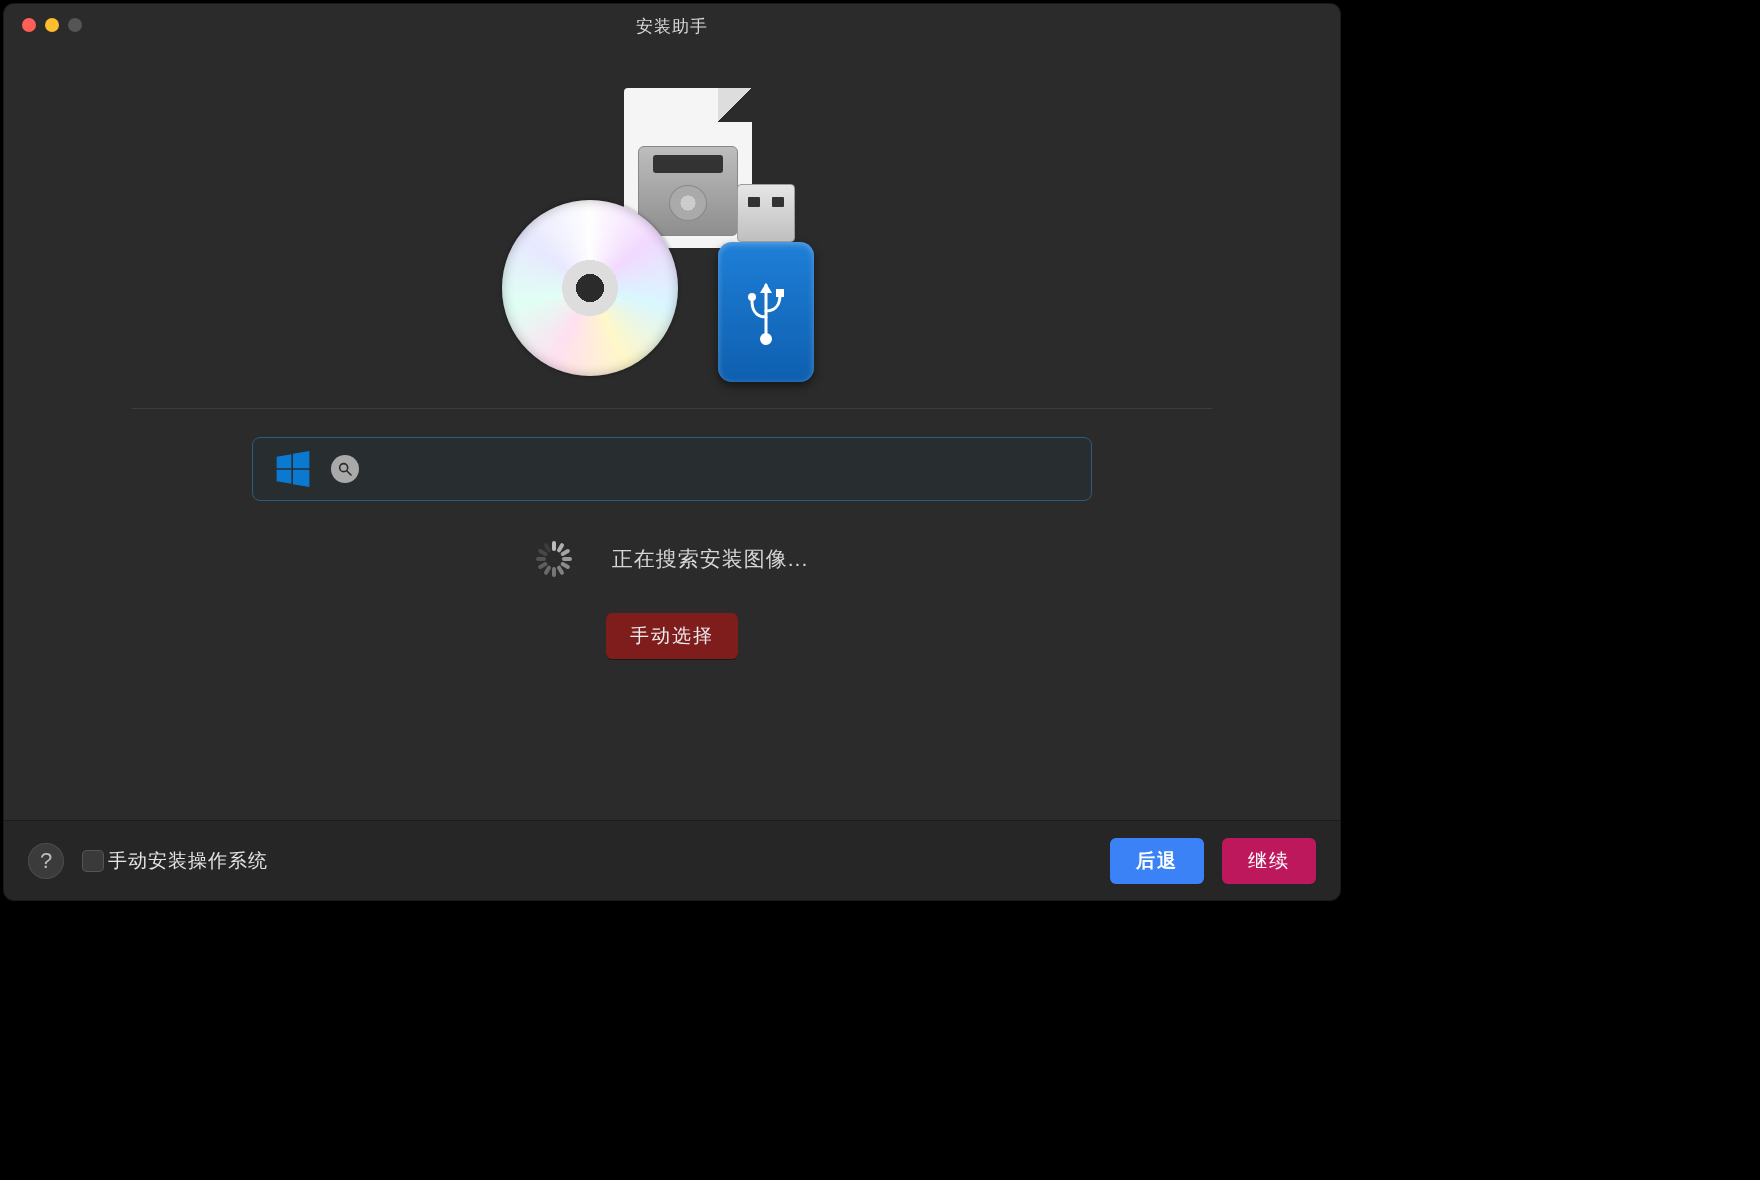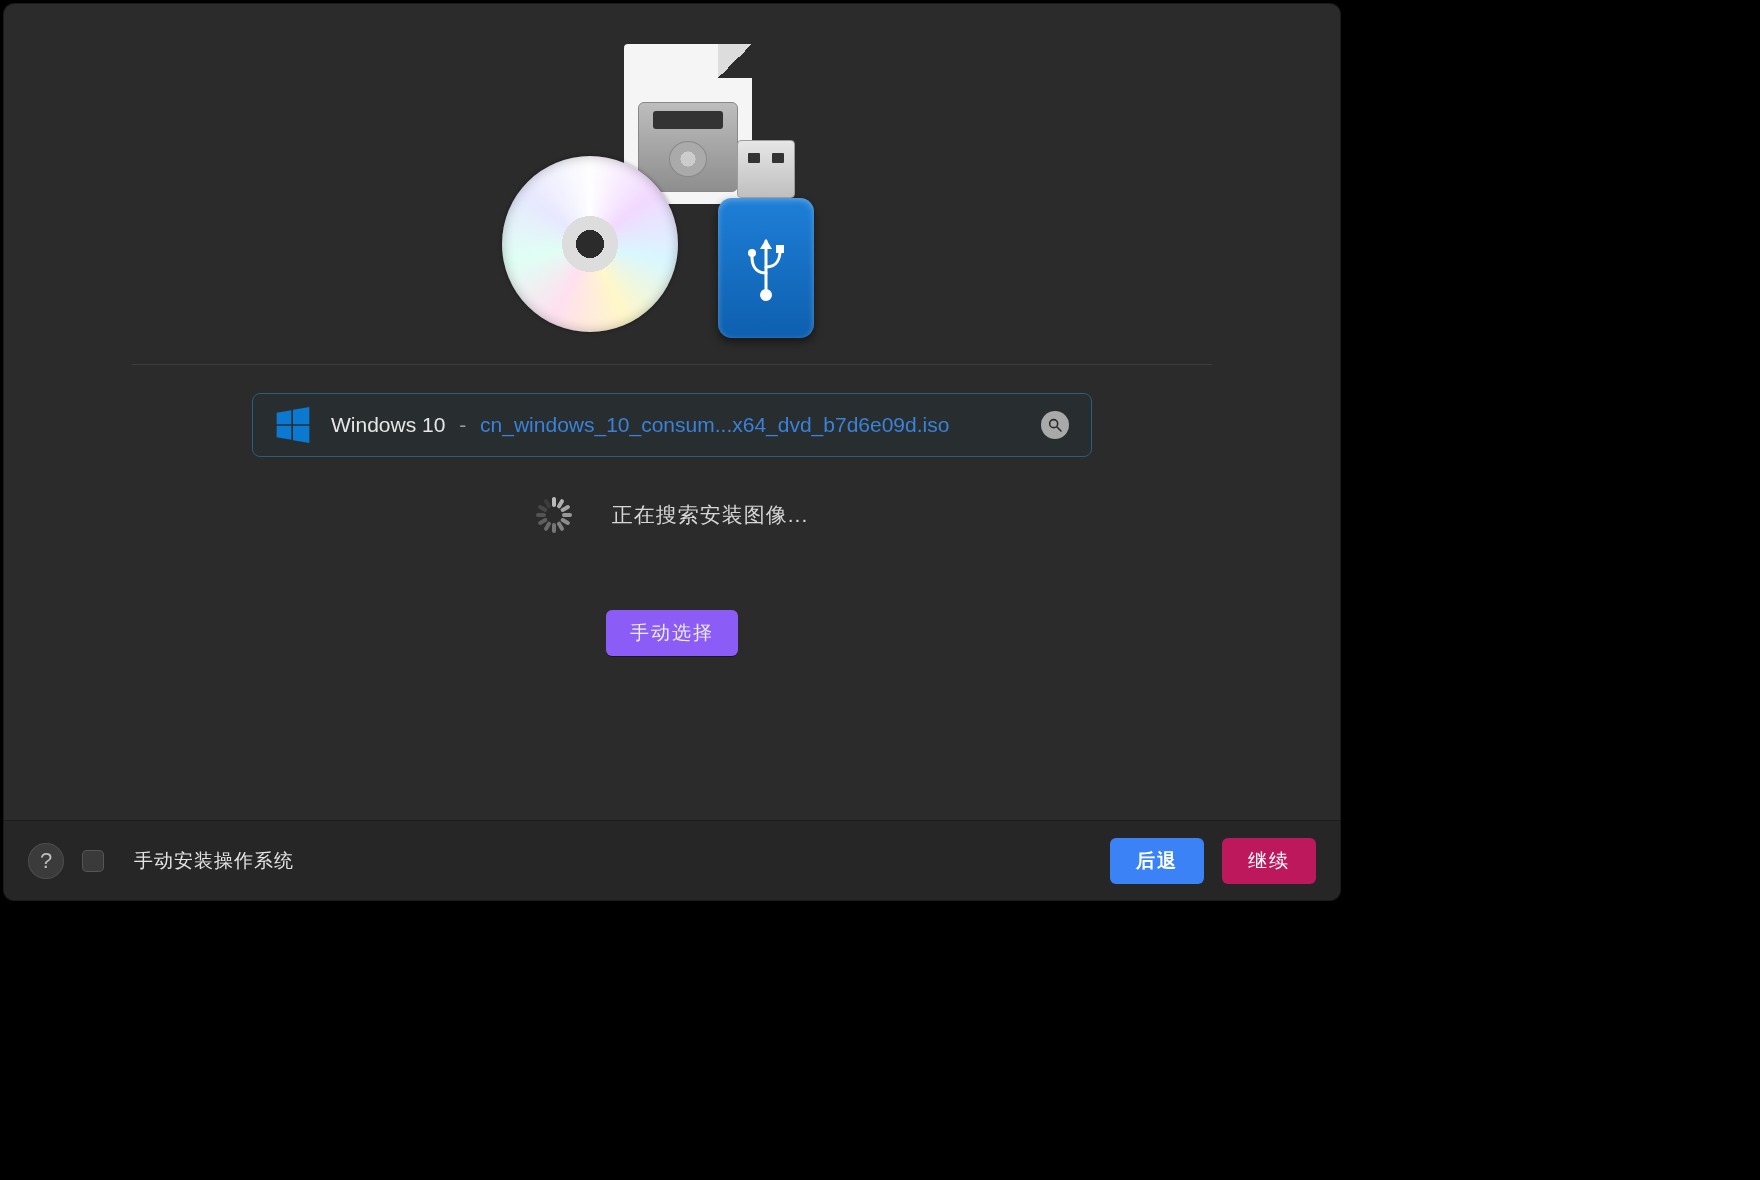--- a/index.html
+++ b/index.html
@@ -233,22 +233,22 @@
     left: 16px;
     top: 0;
     width: 4px;
     height: 10px;
     border-radius: 2px;
     background: #bbb;
     transform-origin: 2px 18px;
   }
 
   .manual-btn {
-    margin-top: 77px;
-    background: #8b5cf6;
+    margin-top: 36px;
+    background: #7f1d1d;
     color: #ececec;
     border: none;
     border-radius: 6px;
     padding: 10px 24px;
     font-size: 19px;
     letter-spacing: 2px;
     cursor: pointer;
     box-shadow: 0 1px 0 rgba(0,0,0,.4);
   }
 
@@ -270,21 +270,21 @@
     display: flex;
     align-items: center;
     justify-content: center;
     font-size: 22px;
     cursor: pointer;
     box-shadow: inset 0 0 0 1px #4b4b4b;
   }
   .checkbox-row {
     display: flex;
     align-items: center;
-    gap: 30px;
+    gap: 4px;
     color: #e4e4e4;
     font-size: 19px;
     letter-spacing: 1px;
   }
   .checkbox {
     width: 22px;
     height: 22px;
     border-radius: 5px;
     background: #3a3a3a;
     box-shadow: inset 0 0 0 1px #555;
@@ -301,20 +301,28 @@
     color: #fff;
   }
   .btn-back { background: #3b82f6; font-weight: bold; }
   .btn-continue { background: #be185d; }
 </style>
 </head>
 <body>
 
 <div class="window">
 
+  <div class="titlebar">
+    <div class="traffic-lights">
+      <span class="tl-close"></span>
+      <span class="tl-min"></span>
+      <span class="tl-max"></span>
+    </div>
+    <div class="titlebar-title">安装助手</div>
+  </div>
 
   <div class="content">
 
     <div class="hero-icons">
       <div class="doc"></div>
       <div class="hdd"></div>
       <div class="cd"></div>
       <div class="usb">
         <div class="usb-plug"></div>
         <div class="usb-body">
@@ -340,25 +348,20 @@
       <span class="win-logo">
         <svg viewBox="0 0 88 88">
           <g fill="#0b79d0">
             <polygon points="4,14 40,8 40,42 4,42"></polygon>
             <polygon points="44,7 84,0 84,42 44,42"></polygon>
             <polygon points="4,46 40,46 40,80 4,74"></polygon>
             <polygon points="44,46 84,46 84,88 44,81"></polygon>
           </g>
         </svg>
       </span>
-      <span class="iso-text">
-        <span>Windows 10</span>
-        <span class="sep">-</span>
-        <span class="fname">cn_windows_10_consum...x64_dvd_b7d6e09d.iso</span>
-      </span>
       <span class="reveal-btn">
         <svg viewBox="0 0 24 24">
           <circle cx="10" cy="10" r="6" stroke="#2a2a2a" stroke-width="2.4" fill="none"></circle>
           <line x1="15" y1="15" x2="21" y2="21" stroke="#2a2a2a" stroke-width="2.4" stroke-linecap="round"></line>
         </svg>
       </span>
     </div>
 
     <div class="searching">
       <div class="spinner">

